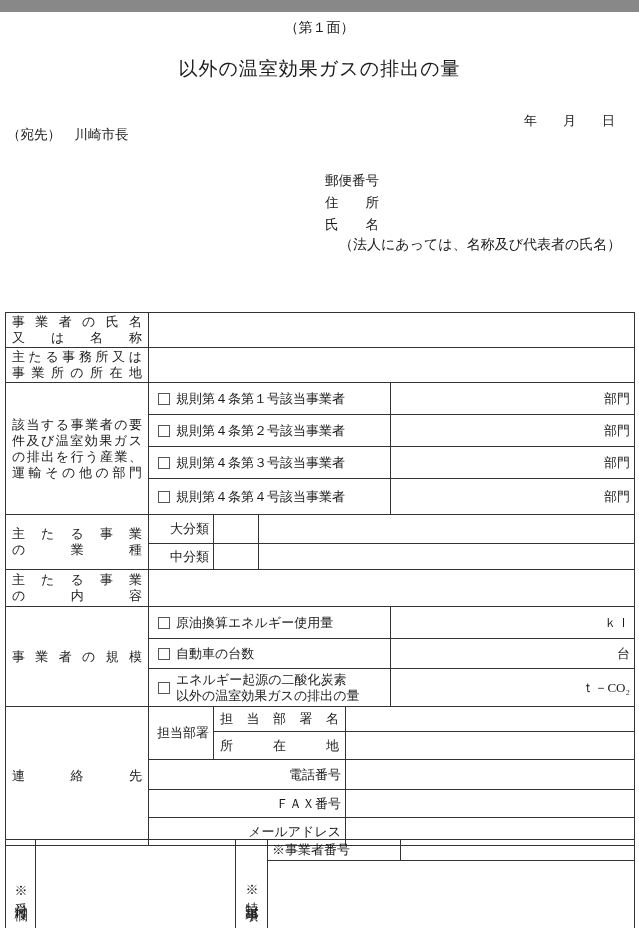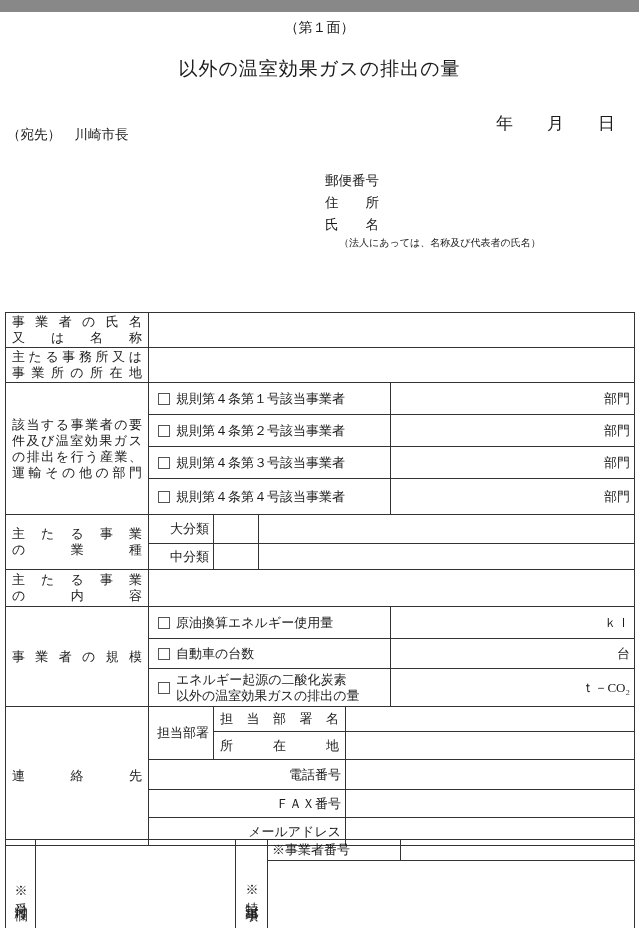--- a/index.html
+++ b/index.html
@@ -10,24 +10,24 @@
     margin: 12px auto;
     background: #ffffff;
     color: #1a1a1a;
     font-family: "Liberation Serif", "DejaVu Serif", serif;
     font-size: 13px;
     overflow: hidden;
   }
   .abs { position: absolute; }
   .face { top: 7px; left: 0; width: 100%; text-align: center; font-size: 14px; }
   .title { top: 44px; left: 0; width: 100%; text-align: center; font-size: 19px; letter-spacing: 1px; }
-  .dateline { top: 100px; right: 24px; font-size: 17px; }
+  .dateline { top: 100px; right: 24px; font-size: 13px; }
   .addressee { top: 114px; left: 7px; font-size: 13.5px; }
   .sender { top: 158px; left: 325px; font-size: 13.5px; line-height: 22px; }
-  .corp-note { top: 224px; left: 339px; font-size: 10px; font-family: Liberation Serif, serif; }
+  .corp-note { top: 224px; left: 339px; font-size: 14px; font-family: Liberation Serif, serif; }
   .provision {
     top: 258px; left: 8px; width: 626px;
     font-size: 13px;
     text-align: justify; text-align-last: justify;
   }
 
   table.form-table {
     position: absolute;
     border-collapse: collapse;
     table-layout: fixed;

